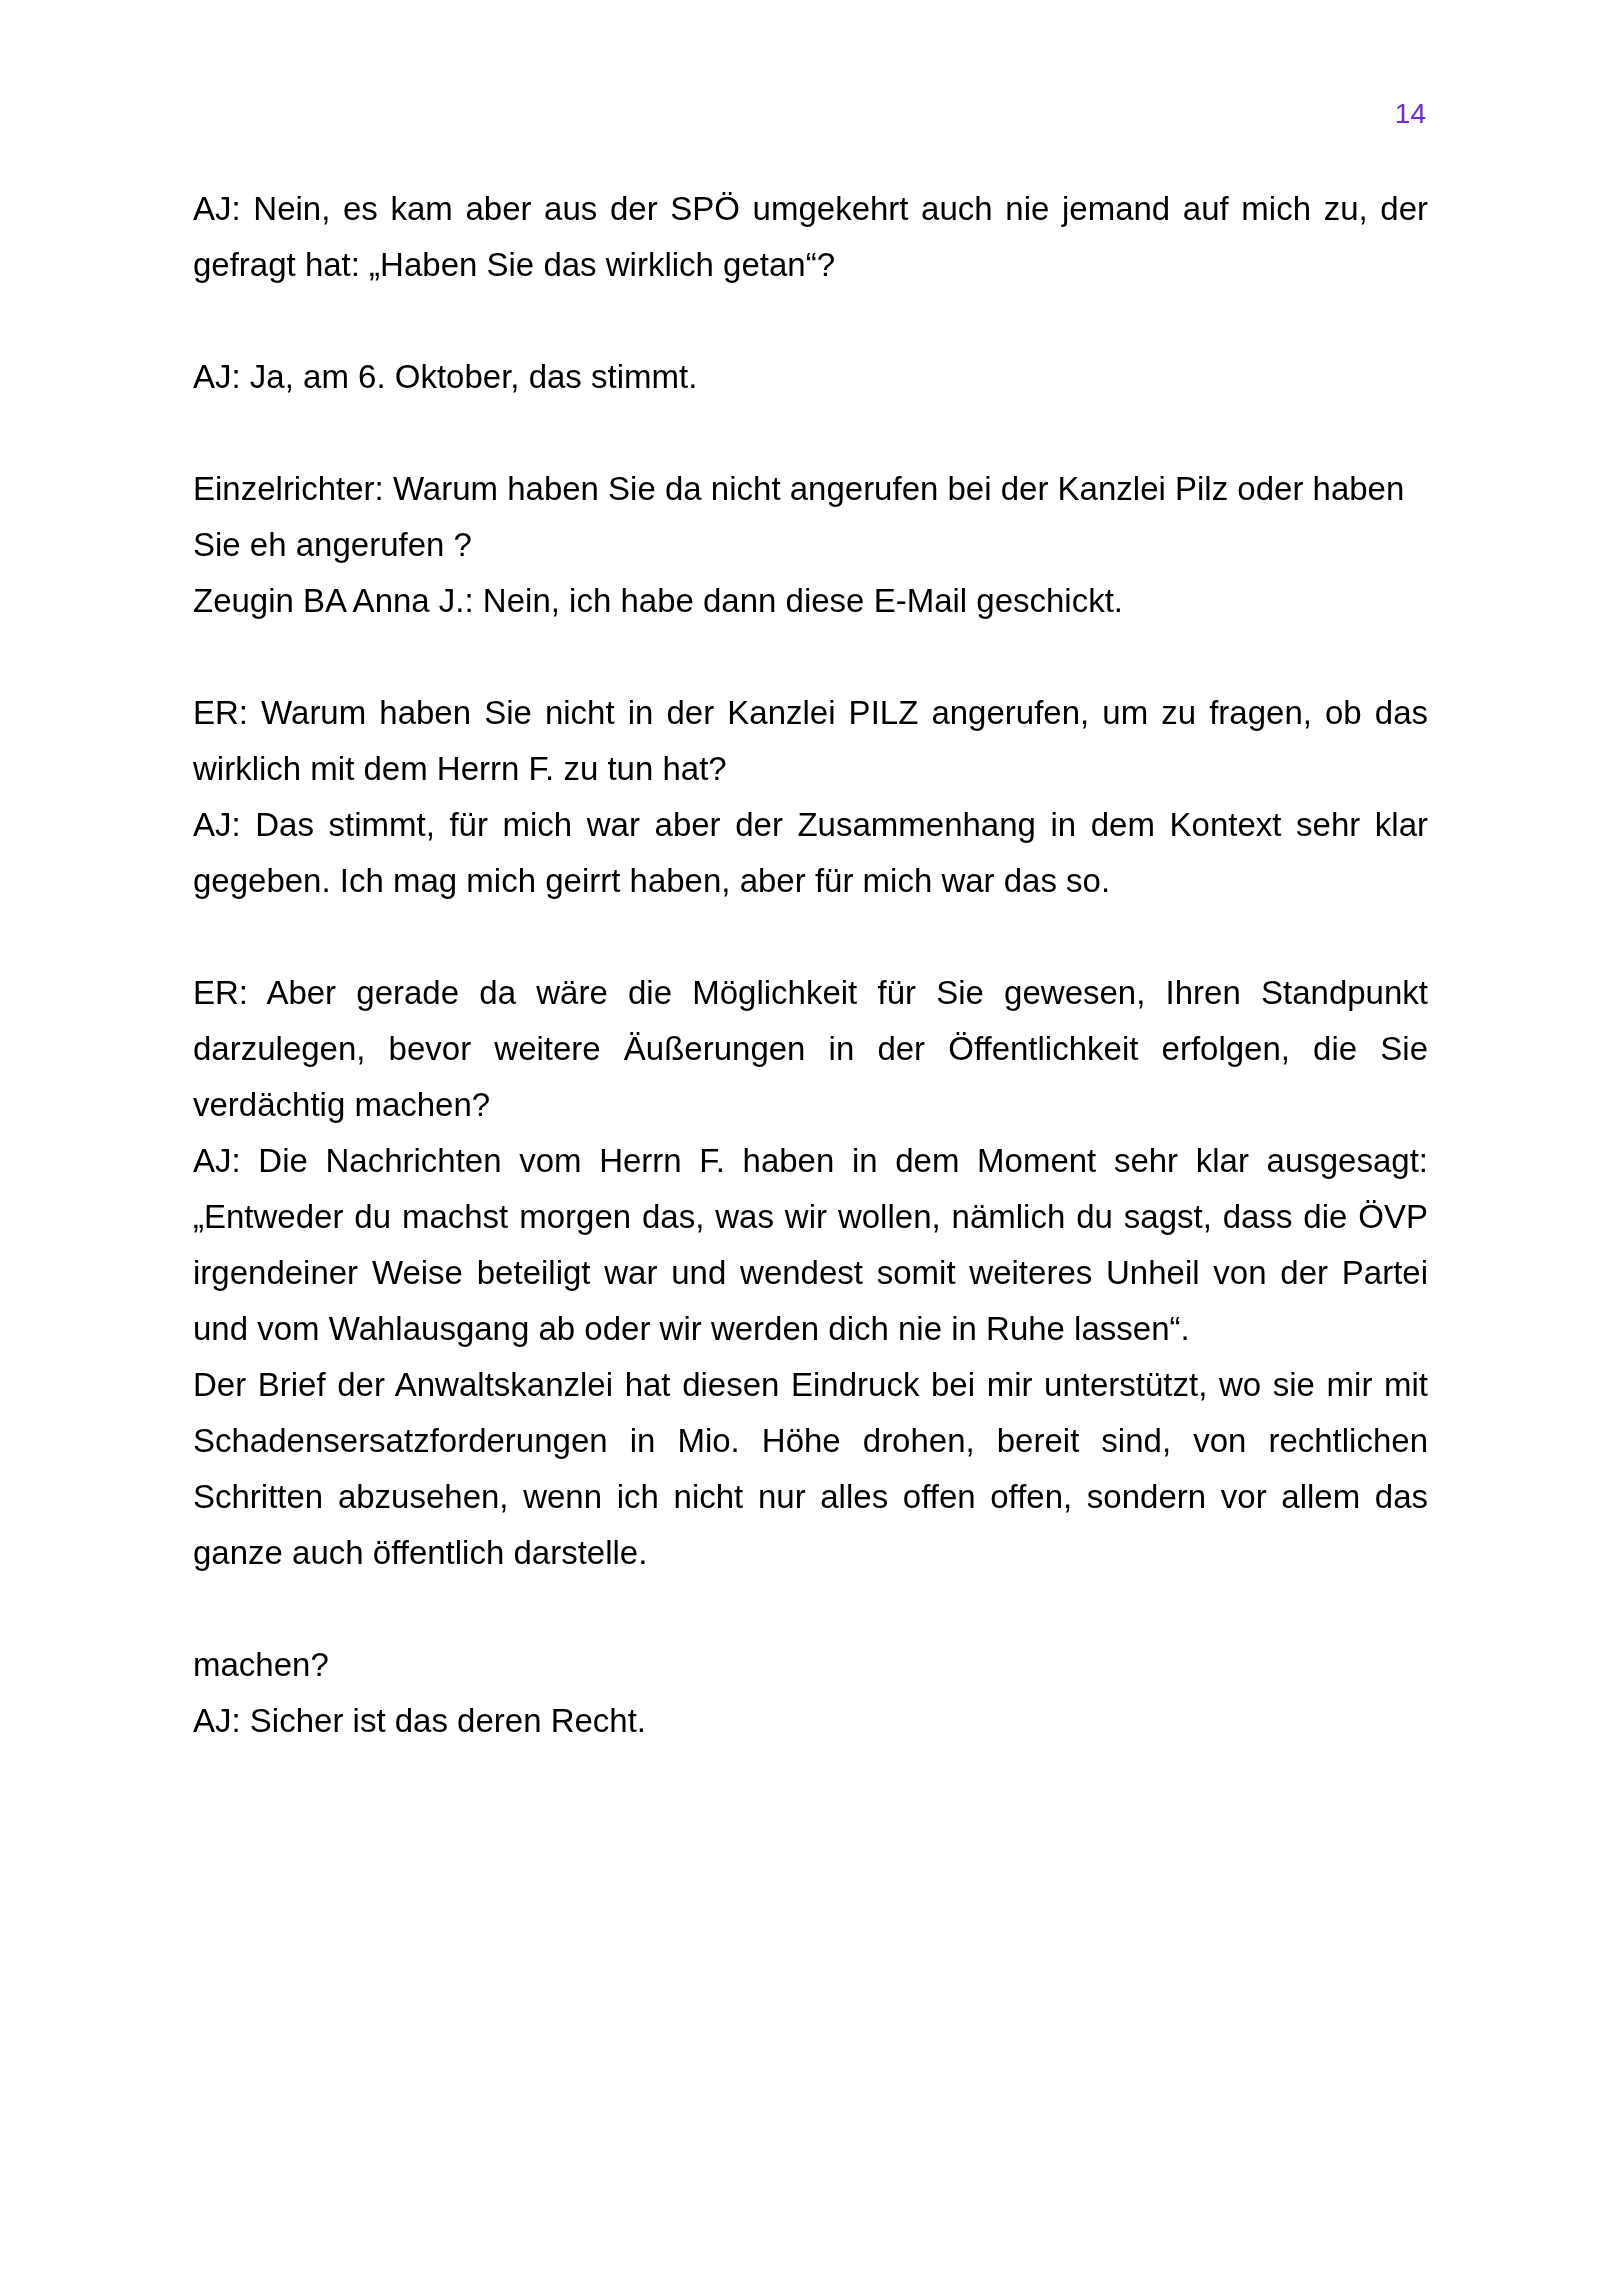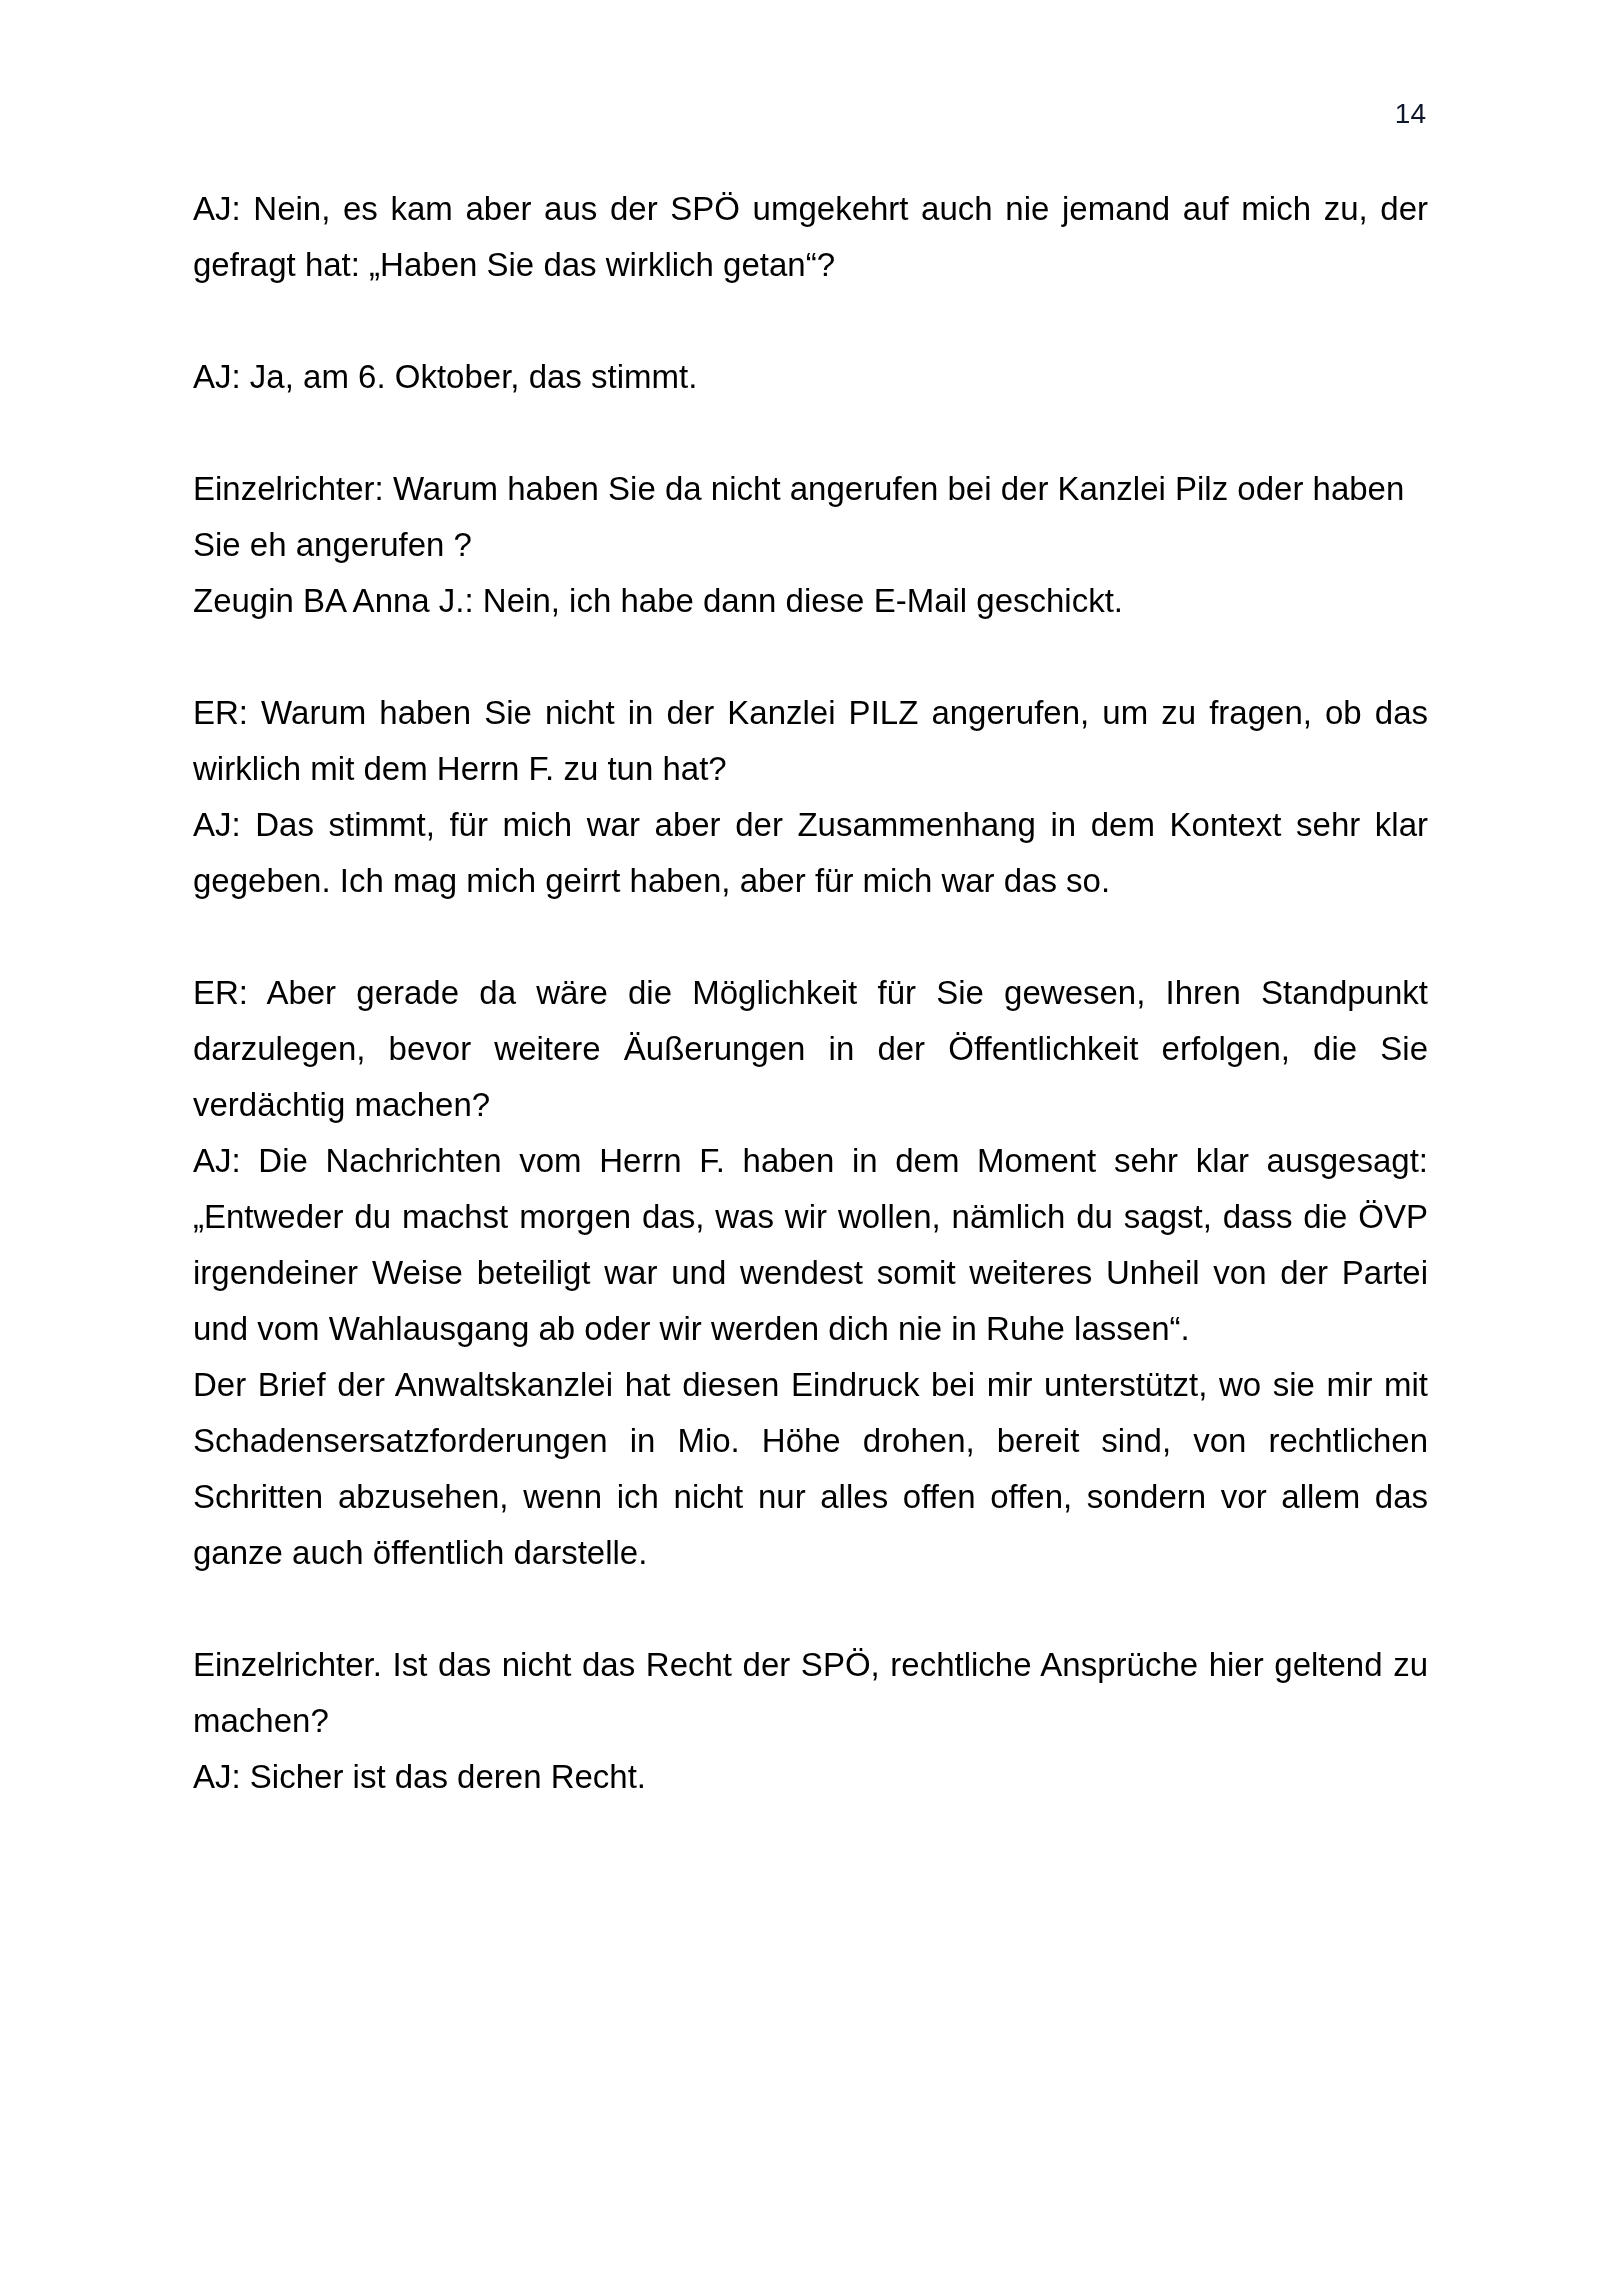--- a/index.html
+++ b/index.html
@@ -1,20 +1,20 @@
 <!DOCTYPE html>
 <html><head>
 <meta charset="utf-8">
 <style>
   html, body { margin: 0; padding: 0; background: #ffffff; }
   body { width: 1621px; height: 2293px; position: relative; overflow: hidden; }
   .page { position: absolute; left: 0; top: 0; width: 1621px; height: 2293px; background: #ffffff; }
   .page-number {
     position: absolute; right: 195px; top: 97px;
-    font-family: "Liberation Sans", sans-serif; font-size: 28px; line-height: 33px; color: #0f172a;
+    font-family: "Liberation Sans", sans-serif; font-size: 28px; line-height: 33px; color: #6d28d9;
   }
   .body-text {
     position: absolute; left: 193px; top: 181px; width: 1235px;
     font-family: "Liberation Sans", sans-serif; font-size: 33px; color: #000;
   }
   .line { height: 56px; line-height: 56px; white-space: nowrap; }
   .line.justify { text-align: justify; text-align-last: justify; white-space: normal; overflow: hidden; }
   .line.blank { }
 </style>
 </head>
@@ -60,19 +60,18 @@
       <div class="line justify">irgendeiner Weise beteiligt war und wendest somit weiteres Unheil von der Partei</div>
       <div class="line">und vom Wahlausgang ab oder wir werden dich nie in Ruhe lassen“.</div>
       <div class="line justify">Der Brief der Anwaltskanzlei hat diesen Eindruck bei mir unterstützt, wo sie mir mit</div>
       <div class="line justify">Schadensersatzforderungen in Mio. Höhe drohen, bereit sind, von rechtlichen</div>
       <div class="line justify">Schritten abzusehen, wenn ich nicht nur alles offen offen, sondern vor allem das</div>
       <div class="line">ganze auch öffentlich darstelle.</div>
     </div>
     <div class="line blank"></div>
 
     <div>
-      <div class="line justify">Einzelrichter. Ist das nicht das Recht der SPÖ, rechtliche Ansprüche hier geltend zu</div>
       <div class="line">machen?</div>
       <div class="line">AJ: Sicher ist das deren Recht.</div>
     </div>
   </div>
 </div>
 
 
 </body></html>

